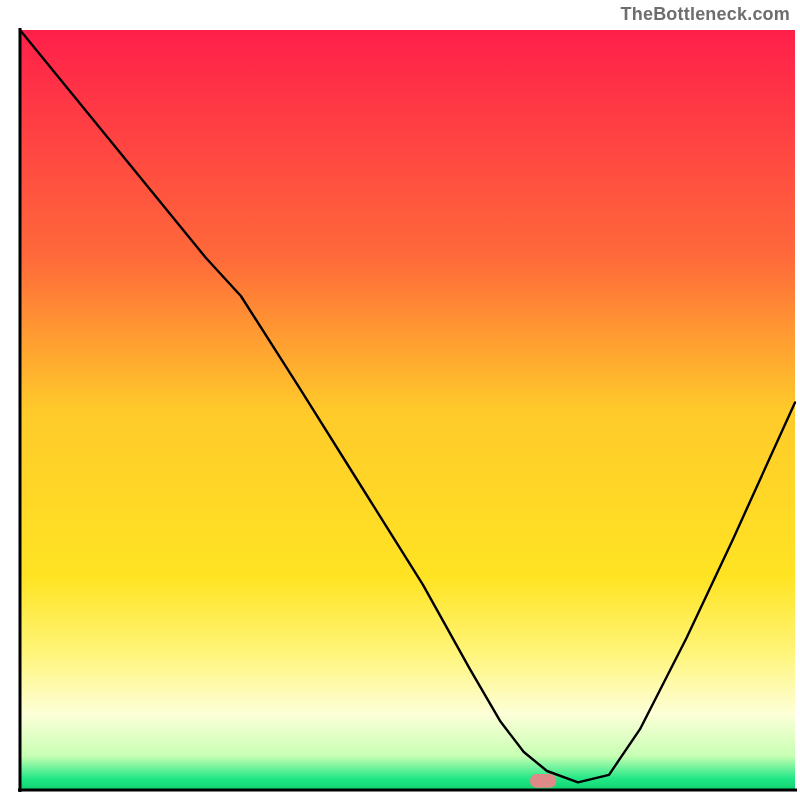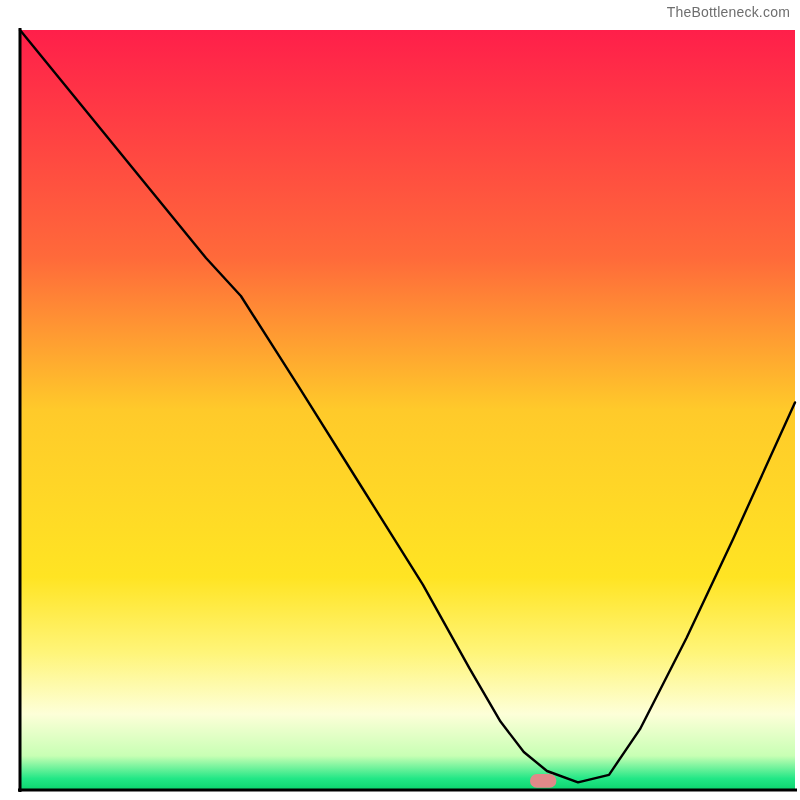--- a/index.html
+++ b/index.html
@@ -12,22 +12,22 @@
   }
   .chart-container {
     position: relative;
     width: 800px;
     height: 800px;
   }
   .watermark {
     position: absolute;
     top: 4px;
     right: 10px;
-    font-size: 14px;
-    font-weight: normal;
+    font-size: 18px;
+    font-weight: bold;
     color: #6e6e6e;
     letter-spacing: 0.2px;
     z-index: 10;
     pointer-events: none;
   }
   svg {
     display: block;
   }
 </style>
 </head>

